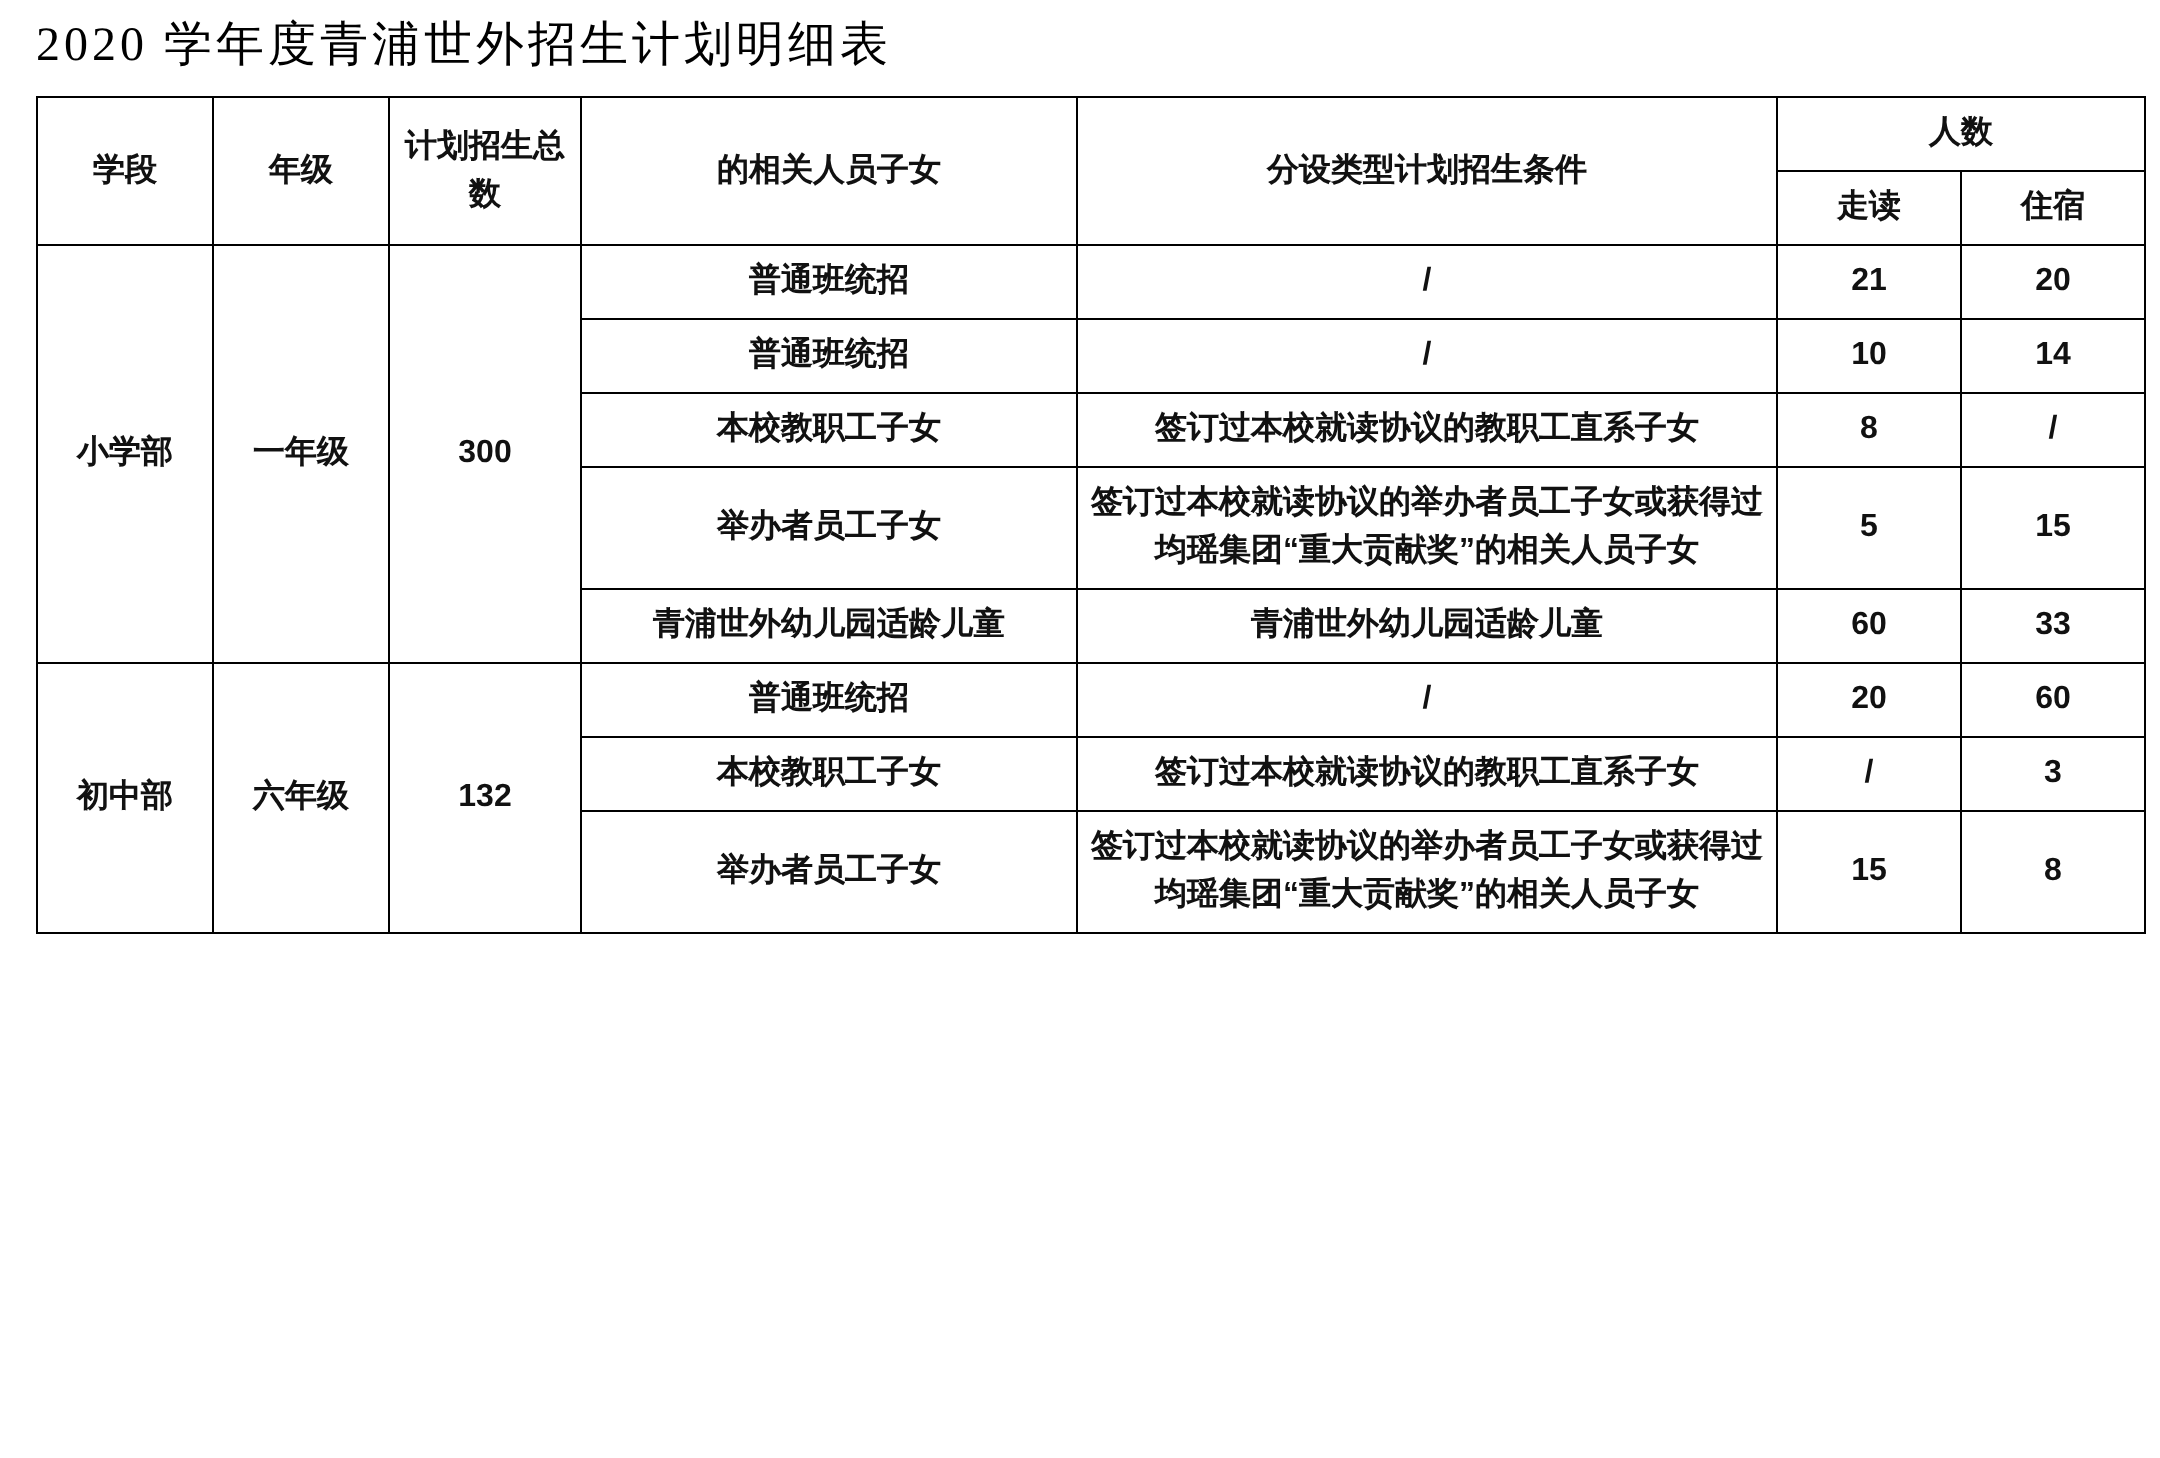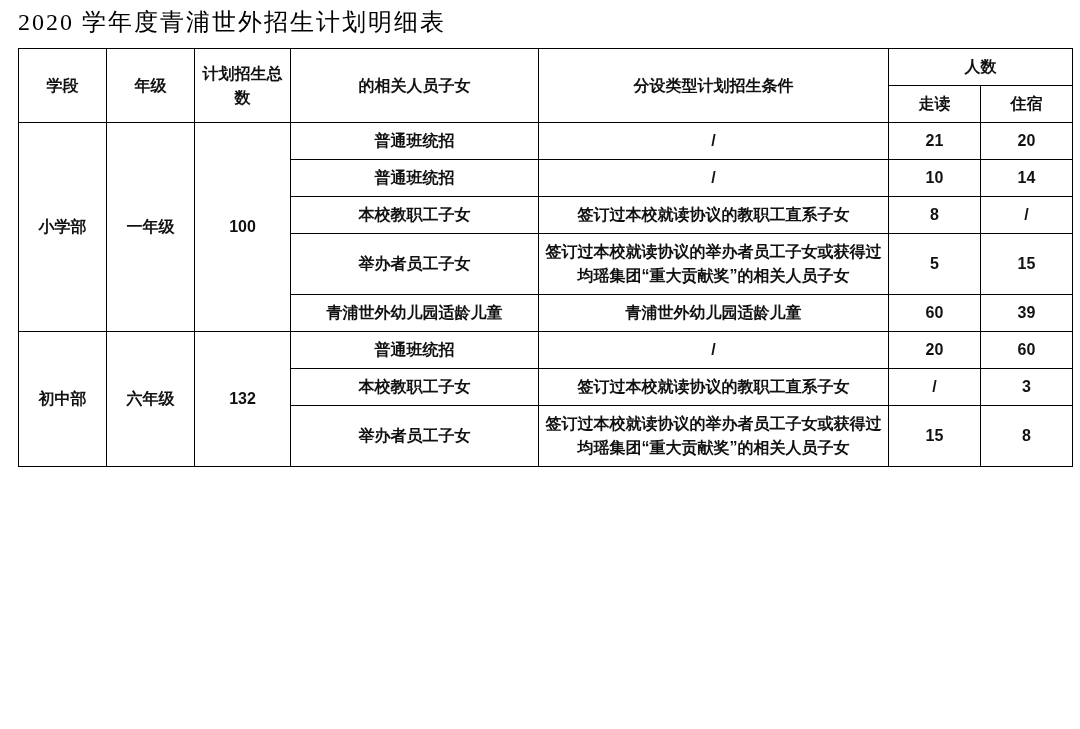--- a/index.html
+++ b/index.html
@@ -87,21 +87,21 @@
         <td class="people-head" colspan="2">人数</td>
       </tr>
       <tr>
         <td class="hdr-cell">走读</td>
         <td class="hdr-cell">住宿</td>
       </tr>
 
       <tr>
         <td class="hdr-cell" rowspan="5">小学部</td>
         <td class="hdr-cell" rowspan="5">一年级</td>
-        <td class="num" rowspan="5">100</td>
+        <td class="num" rowspan="5">300</td>
         <td class="cond-text">普通班统招</td>
         <td class="slash">/</td>
         <td class="num">21</td>
         <td class="num">20</td>
       </tr>
 
       <tr>
         <td class="cond-text">普通班统招</td>
         <td class="slash">/</td>
         <td class="num">10</td>
@@ -119,21 +119,21 @@
         <td class="cond-text">举办者员工子女</td>
         <td class="cond-text">签订过本校就读协议的举办者员工子女或获得过均瑶集团“重大贡献奖”的相关人员子女</td>
         <td class="num">5</td>
         <td class="num">15</td>
       </tr>
 
       <tr>
         <td class="cond-text">青浦世外幼儿园适龄儿童</td>
         <td class="cond-text">青浦世外幼儿园适龄儿童</td>
         <td class="num">60</td>
-        <td class="num">39</td>
+        <td class="num">33</td>
       </tr>
 
       <tr>
         <td class="hdr-cell" rowspan="3">初中部</td>
         <td class="hdr-cell" rowspan="3">六年级</td>
         <td class="num" rowspan="3">132</td>
         <td class="cond-text">普通班统招</td>
         <td class="slash">/</td>
         <td class="num">20</td>
         <td class="num">60</td>

